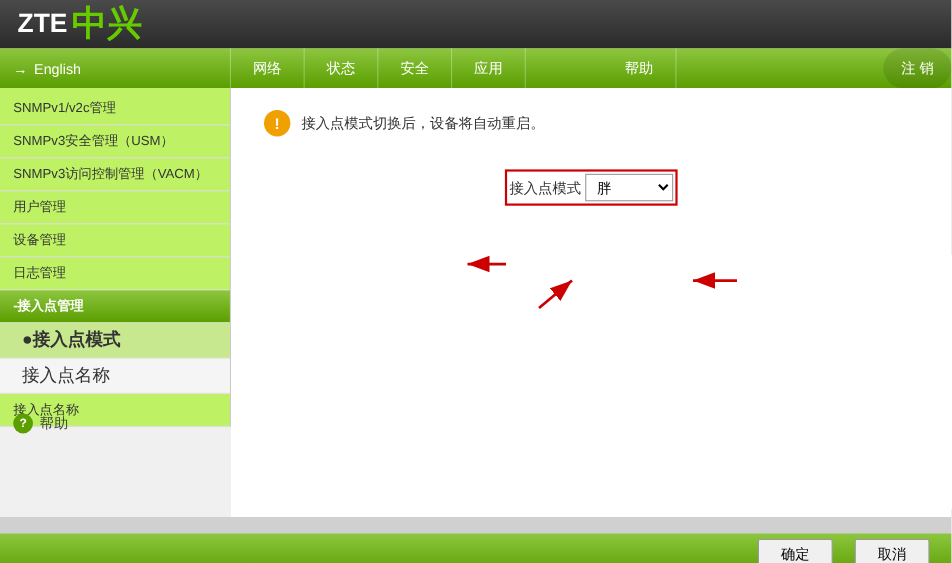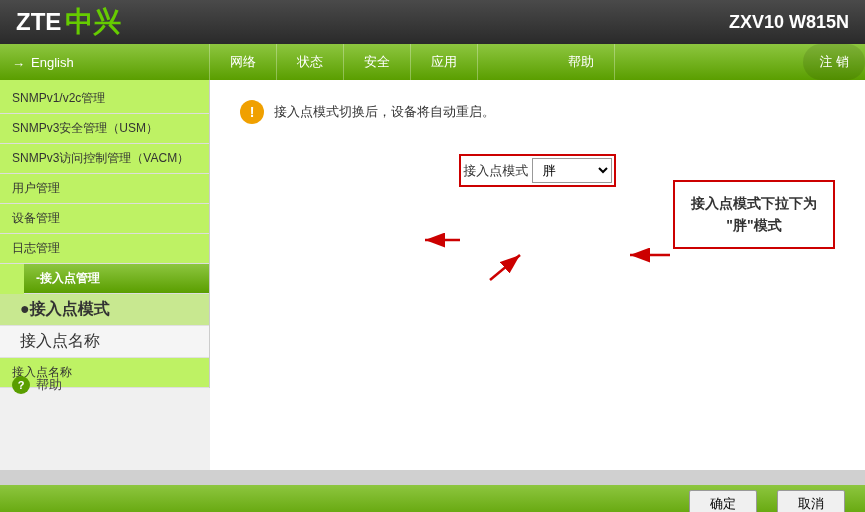--- a/index.html
+++ b/index.html
@@ -23,21 +23,21 @@
     }
     .logo {
       color: white;
       font-size: 22px;
       font-weight: bold;
       display: flex;
       align-items: center;
       gap: 4px;
     }
     .logo-zte { color: white; font-size: 24px; font-weight: bold; }
-    .logo-cn { color: #66cc00; font-size: 28px; font-weight: bold; }
+    .logo-cn { color: #66cc00; font-size: 32px; font-weight: bold; }
     .device-name {
       color: white;
       font-size: 18px;
       font-weight: bold;
     }
 
     
     .navbar {
       background: linear-gradient(to bottom, #8dc63f 0%, #5a9e00 100%);
       height: 36px;
@@ -106,21 +106,20 @@
       padding: 6px 12px;
       font-size: 12px;
       color: #333;
       cursor: pointer;
       border-bottom: 1px solid #ddd;
     }
     .sidebar-item.active {
       background: linear-gradient(to bottom, #8dc63f, #5a9e00);
       color: white;
       font-weight: bold;
-      margin-left: 24px;
     }
     .sidebar-subitem {
       padding: 5px 12px 5px 20px;
       font-size: 16px;
       color: #333;
       cursor: pointer;
       background: #f5f5f5;
       border-bottom: 1px solid #e0e0e0;
     }
     .sidebar-subitem.active {
@@ -264,21 +263,20 @@
     }
   </style>
 </head>
 <body>
 
 <div class="header">
   <div class="logo">
     <span class="logo-zte">ZTE</span>
       <span class="logo-cn">中兴</span>
   </div>
-  <div class="device-name">ZXV10 W815N</div>
 </div>
 
 <div class="navbar">
   <div class="nav-lang">
     <span>→</span>
     <span>English</span>
   </div>
   <div class="nav-items">
     <div class="nav-item">网络</div>
     <div class="nav-item">状态</div>
@@ -326,24 +324,20 @@
       <div class="form-select-wrap">
         <span class="form-label">接入点模式</span>
         &nbsp;
         <select class="form-select">
           <option>胖</option>
           <option>瘦</option>
         </select>
       </div>
     </div>
 
-    <div class="annotation-box">
-      <div>接入点模式下拉下为</div>
-      <div>"胖"模式</div>
-    </div>
 
     <svg style="position:absolute;top:0;left:0;width:100%;height:100%;pointer-events:none;">
 
       <defs>
         <marker id="arrowhead" markerWidth="8" markerHeight="6" refX="8" refY="3" orient="auto">
           <polygon points="0 0, 8 3, 0 6" fill="#cc0000"></polygon>
         </marker>
       </defs>
 
       <line x1="250" y1="160" x2="215" y2="160" stroke="#cc0000" stroke-width="2.5" marker-end="url(#arrowhead)"></line>

